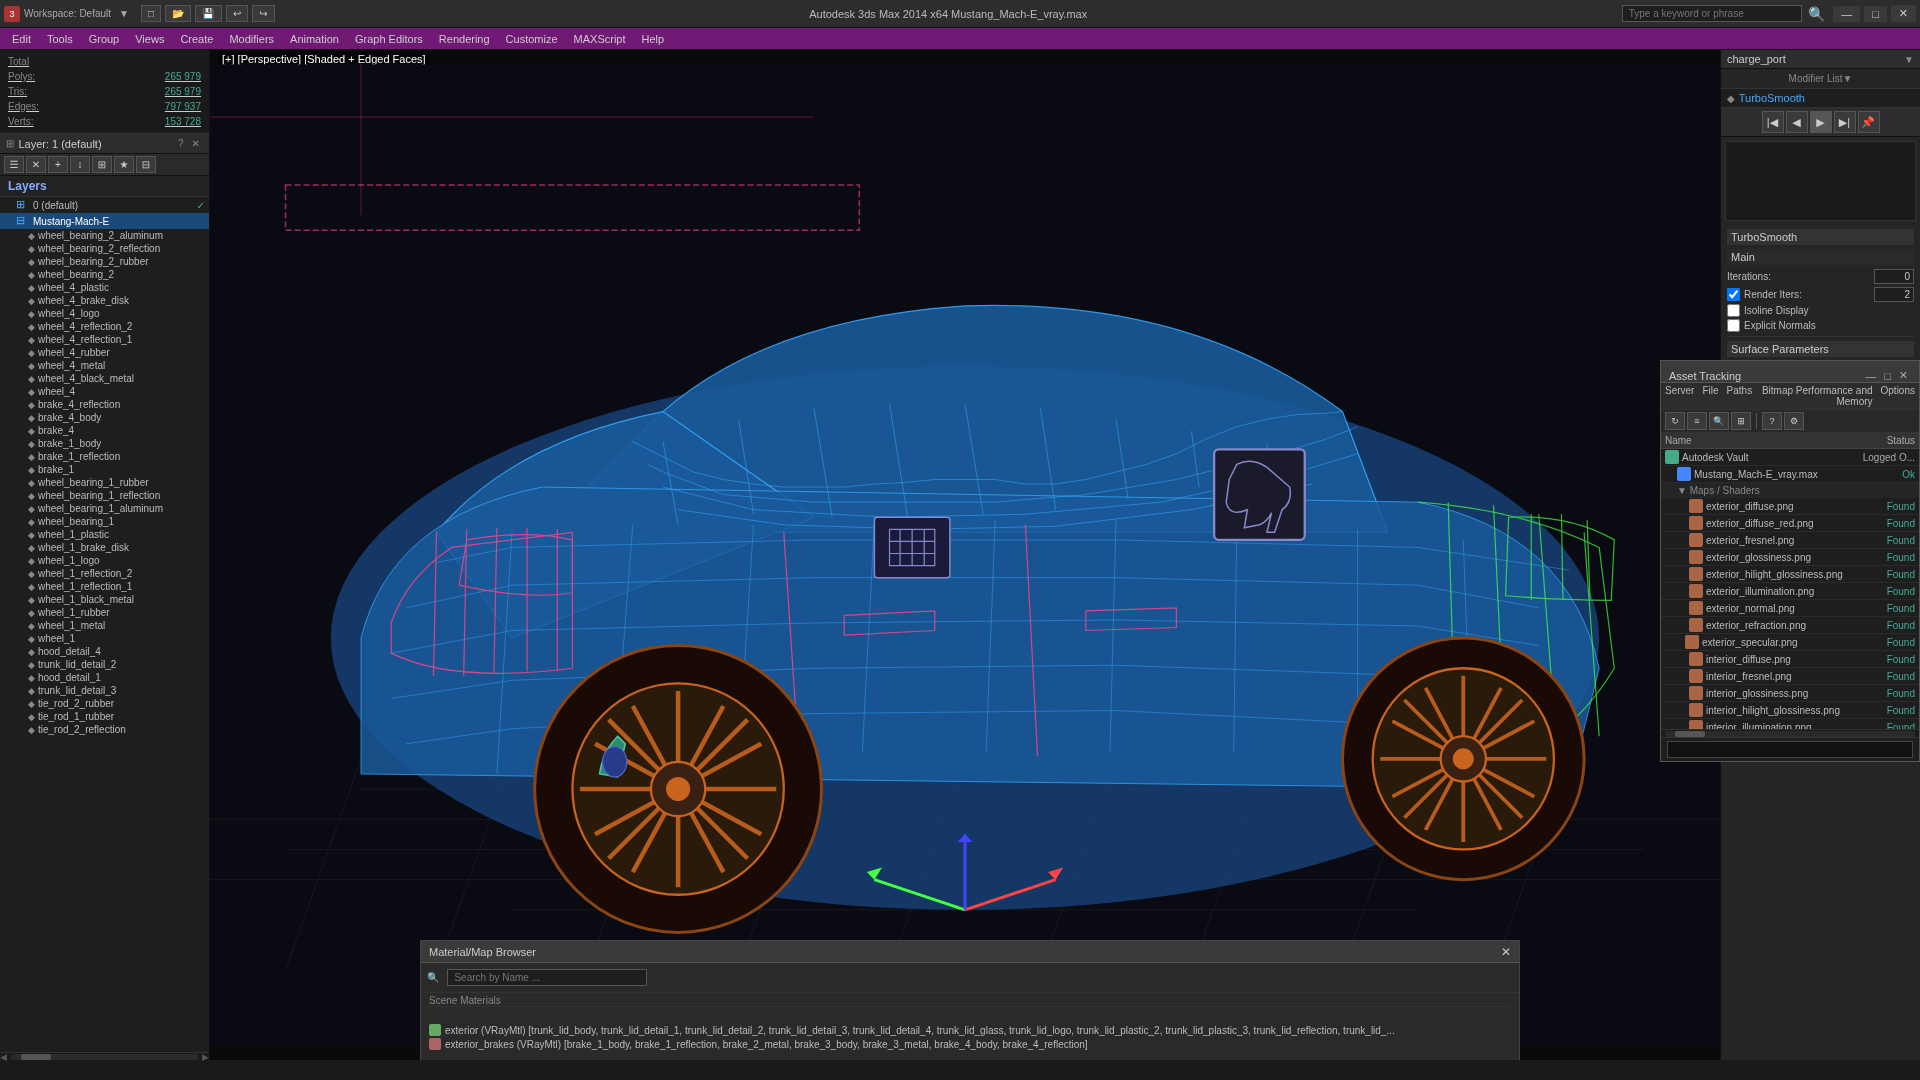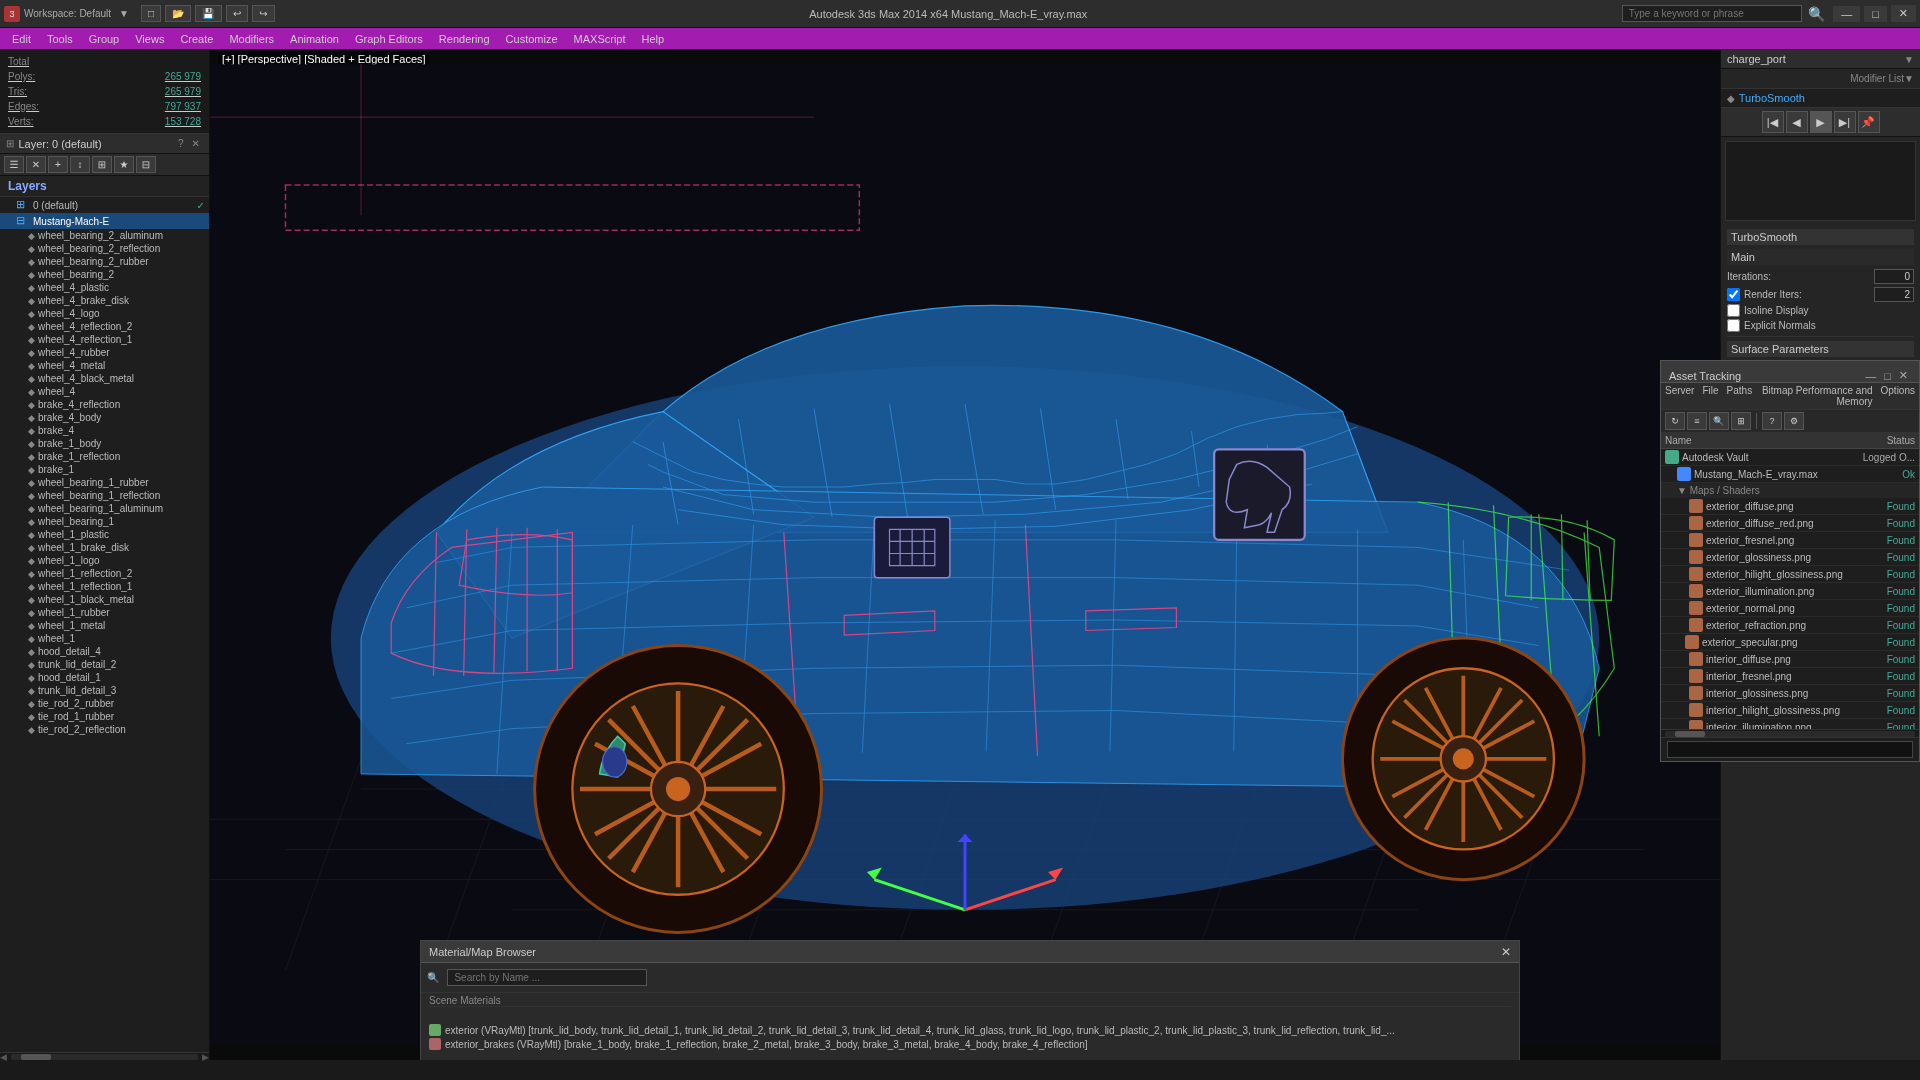--- a/index.html
+++ b/index.html
@@ -9,21 +9,21 @@
     #titlebar { background: #2d2d2d; height: 28px; display: flex; align-items: center; justify-content: space-between; border-bottom: 1px solid #111; padding: 0 4px; }
     #titlebar .left { display: flex; align-items: center; gap: 4px; }
     #titlebar .center { color: #bbb; font-size: 11px; }
     #titlebar .right { display: flex; align-items: center; gap: 4px; }
     .tb-btn { background: #3a3a3a; border: 1px solid #555; color: #ccc; padding: 2px 6px; font-size: 10px; cursor: pointer; }
     .title-icon { width: 16px; height: 16px; background: #555; display: inline-block; }
     .search-bar { background: #1e1e1e; border: 1px solid #555; color: #ccc; padding: 2px 6px; width: 180px; font-size: 10px; }
     .win-btn { background: #3a3a3a; border: none; color: #ccc; padding: 2px 8px; cursor: pointer; font-size: 11px; }
 
     
-    #menubar { background: #a21caf; height: 22px; display: flex; align-items: center; padding: 0 4px; border-bottom: 1px solid #111; }
+    #menubar { background: #701a75; height: 22px; display: flex; align-items: center; padding: 0 4px; border-bottom: 1px solid #111; }
     .menu-item { color: #ccc; padding: 2px 8px; cursor: pointer; font-size: 11px; }
 
     
     #main { display: flex; height: calc(1080px - 70px); }
 
     
     #left-panel { width: 210px; background: #252525; border-right: 1px solid #111; display: flex; flex-direction: column; flex-shrink: 0; }
 
     
     #stats { background: #1a1a1a; padding: 4px 8px; border-bottom: 1px solid #333; text-decoration: underline; }
@@ -191,21 +191,21 @@
         </div>
       <div class="stat-row">
           <span class="stat-label">Verts:</span>
           <span>153 728</span>
         </div>
     </div>
 
     <div id="layer-header">
       <div style="display:flex;align-items:center;gap:4px;">
         <span style="font-size:10px;color:#888;">⊞</span>
-        <span class="title">Layer: 0 (default)</span>
+        <span class="title">Layer: 1 (default)</span>
       </div>
       <div class="btns">
         <button class="hbtn">?</button>
         <button class="hbtn">✕</button>
       </div>
     </div>
 
     <div id="layer-toolbar">
       <button class="ltbtn">☰</button>
       <button class="ltbtn">✕</button>
@@ -681,21 +681,21 @@
   </div>
 
   <div id="right-panel">
 
     <div class="panel-header">
       <span class="panel-title">charge_port</span>
       <span style="font-size:10px;color:#888;">▼</span>
     </div>
 
     <div style="padding:4px 6px; border-bottom:1px solid #333;">
-      <div style="display:flex;align-items:center;justify-content:flex-end;">
+      <div style="display:flex;align-items:center;justify-content:center;">
         <span style="font-size:10px;color:#888;">Modifier List</span>
         <span style="font-size:10px;color:#888;">▼</span>
       </div>
     </div>
 
     <div style="padding:3px 6px; background:#1e1e1e; border-bottom:1px solid #333; display:flex; align-items:center; gap:4px;">
       <span style="color:#888;font-size:10px;">◆</span>
       <span style="color:#4af;font-size:11px;">TurboSmooth</span>
     </div>
 

